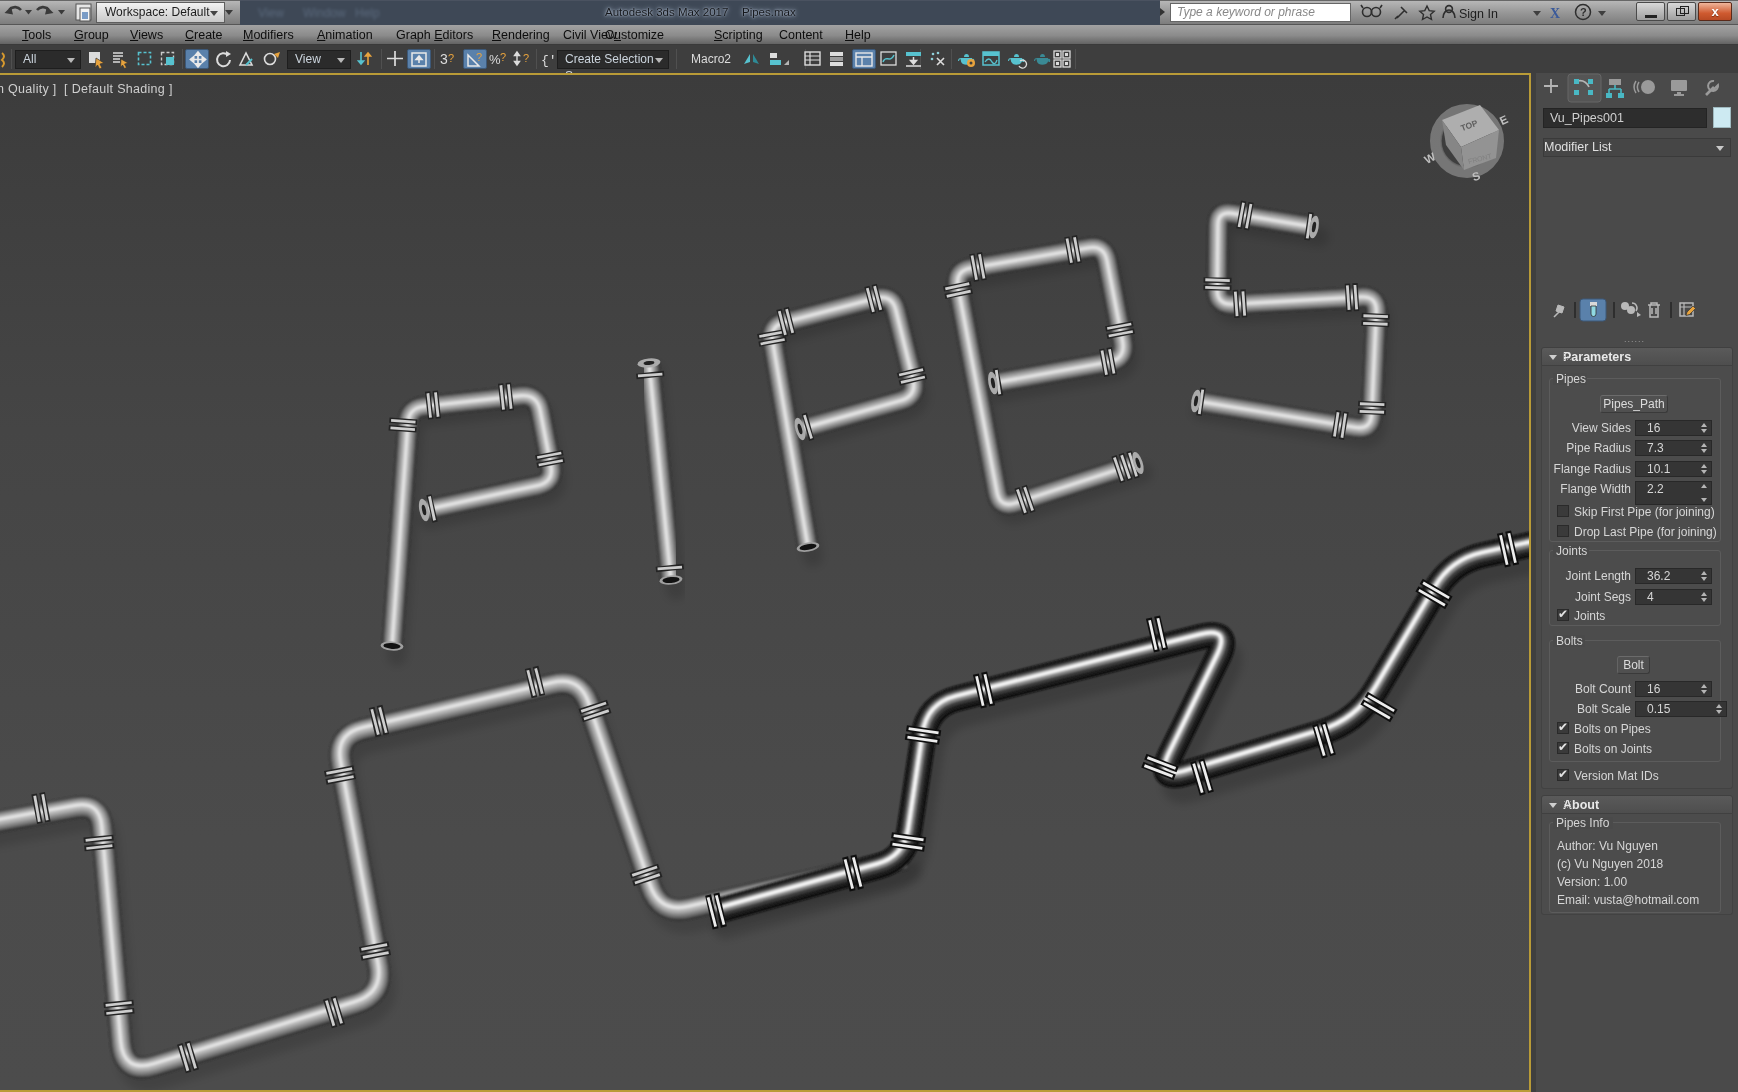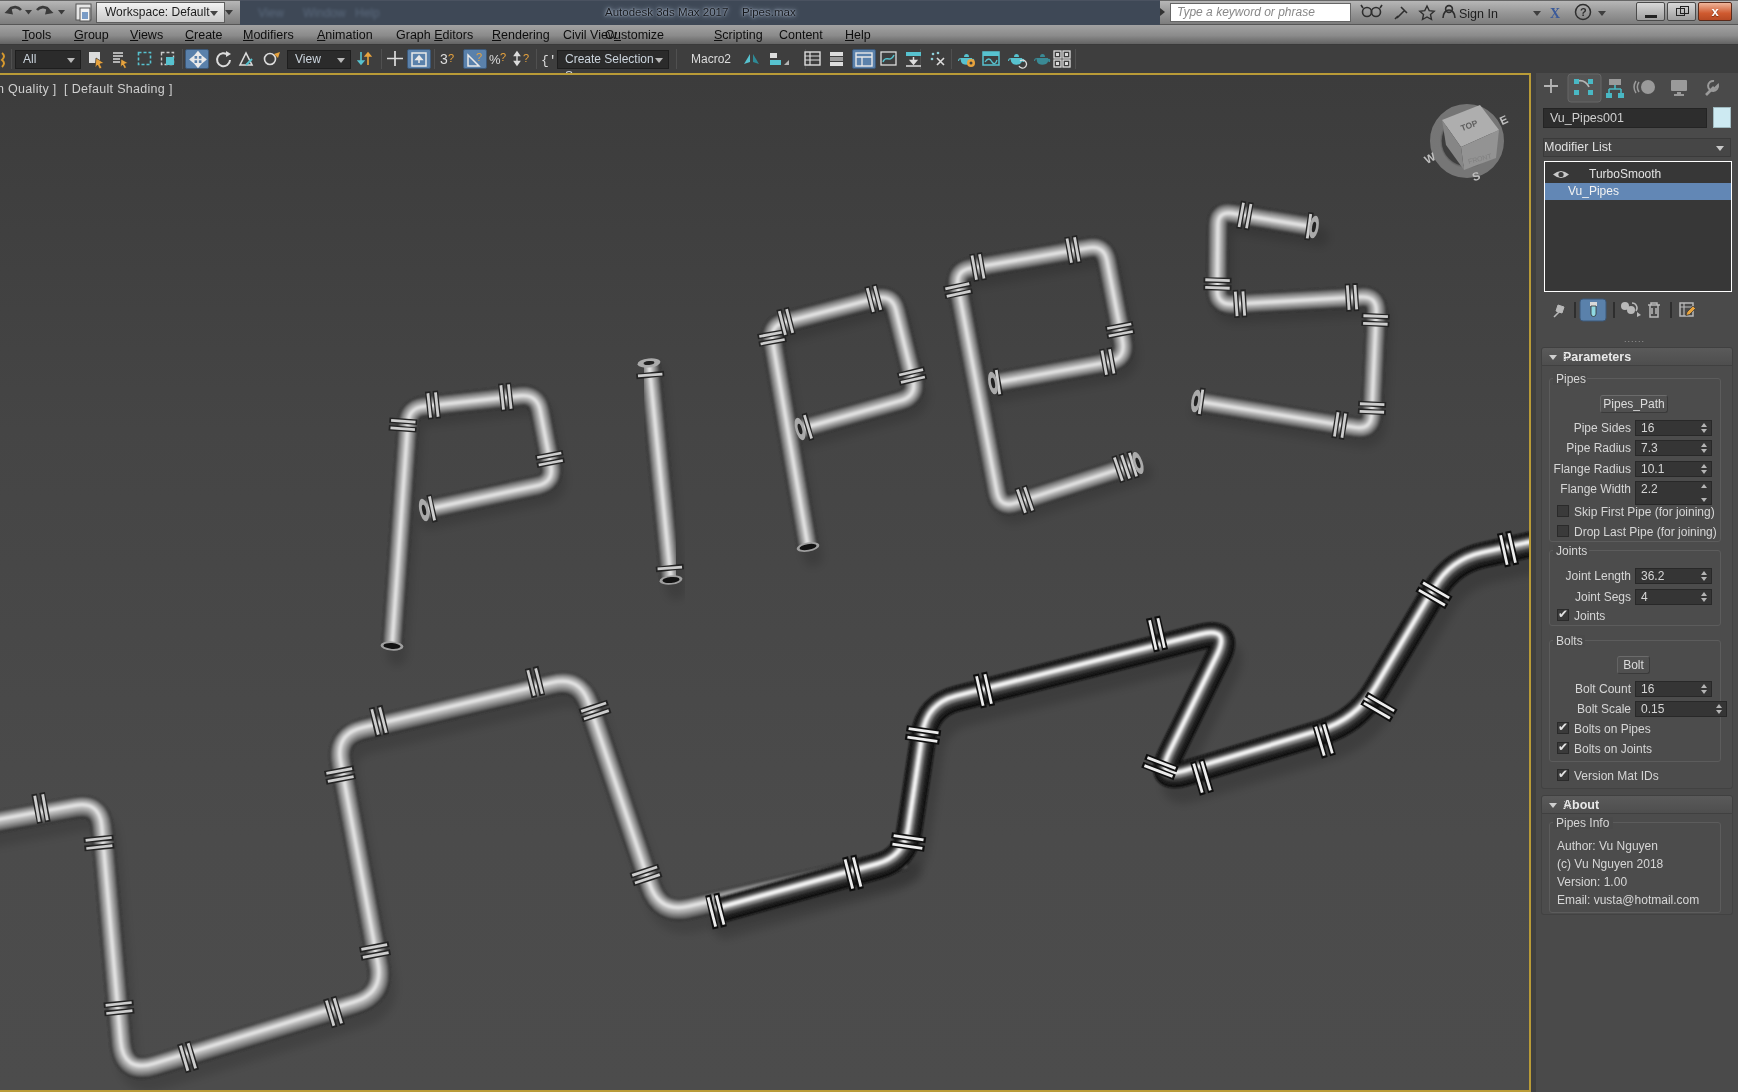--- a/index.html
+++ b/index.html
@@ -18,21 +18,21 @@
 .tbtxt{position:absolute;top:52px;font-size:12px;color:#dcdcdc}
 #vpwrap{position:absolute;left:0;top:73px;width:1531px;height:1019px;background:#b99b37}
 #viewport{position:absolute;left:0;top:2px;width:1529px;height:1015px;background:linear-gradient(#3c3c3c,#454545 35%,#4b4b4b 75%,#4c4c4c);overflow:hidden}
 #vplabel{position:absolute;left:-3px;top:7px;font-size:12.5px;color:#cfcfcf;letter-spacing:.3px}
 #panel{position:absolute;left:1536px;top:73px;width:202px;height:1019px;background:#4a4a4a;font-size:12px;color:#d6d6d6}
 .field{position:absolute;background:#2d2d2d;border:1px solid #242424;color:#cfcfcf}
 .grp{position:absolute;border:1px solid #5c5c5c;border-radius:3px}
 .grplbl{position:absolute;font-size:12px;color:#d6d6d6;background:#4a4a4a;padding:0 3px;line-height:12px;white-space:nowrap}
 .pbtn{position:absolute;background:#505050;border:1px solid #3a3a3a;border-top-color:#6b6b6b;border-left-color:#646464;border-radius:3px;color:#dcdcdc;font-size:12px;text-align:center}
 .slbl{position:absolute;font-size:12px;color:#d6d6d6;text-align:right;top:1px}
-.sval{position:absolute;background:#353535;border:1px solid #282828;color:#d6d6d6;font-size:12px;padding-left:5px}
+.sval{position:absolute;background:#353535;border:1px solid #282828;color:#d6d6d6;font-size:12px;padding-left:11px}
 .spin{position:absolute;right:1px;top:0;width:11px;height:100%}
 .spin:before{content:"";position:absolute;left:2px;top:2px;border-left:3.5px solid transparent;border-right:3.5px solid transparent;border-bottom:4px solid #b5b5b5}
 .spin:after{content:"";position:absolute;left:2px;bottom:2px;border-left:3.5px solid transparent;border-right:3.5px solid transparent;border-top:4px solid #b5b5b5}
 .cb{position:absolute;width:12px;height:12px;background:#3a3a3a;border:1px solid #2a2a2a}
 .cb.on:before{content:"\2714";position:absolute;left:0px;top:-3px;color:#e4e4e4;font-size:12px}
 .cblbl{position:absolute;font-size:12px;color:#d6d6d6}
 .rollhead{position:absolute;left:5px;width:192px;height:19px;background:linear-gradient(#5a5a5a,#4e4e4e);border:1px solid #404040;border-radius:3px 3px 0 0;color:#e9e9e9;font-weight:bold;font-size:12.5px}
 .rollhead .tri{position:absolute;left:7px;top:7px;width:0;height:0;border-left:4px solid transparent;border-right:4px solid transparent;border-top:5px solid #cfcfcf}
 .rollhead span{position:absolute;left:21px;top:2px}
 .rollhead .dots{position:absolute;right:6px;top:4px;width:8px;height:9px;background:radial-gradient(circle 1px,#9a9a9a 40%,transparent 45%) 0 0/3px 3px}
@@ -603,32 +603,20 @@
           <rect x="138" y="21" width="10" height="2" fill="#9a9a9a"></rect>
         </g>
 <g stroke="#9a9a9a" stroke-width="2.6" fill="none">
           <path d="M170,22 l8,-8"></path>
           <path d="M178,8 a5,5 0 1 0 4,4 l-5,5" stroke-width="2"></path>
         </g>
 </svg>
       <div class="field" style="left:7px;top:35px;width:164px;height:20px;line-height:18px;padding-left:6px;font-size:12.5px">Vu_Pipes001</div>
       <div class="abs" style="left:177px;top:34px;width:18px;height:21px;background:#cdeaf2;border:1px solid #9fb9bf"></div>
       <div class="abs" style="left:7px;top:65px;width:188px;height:19px;background:#464646;border:1px solid #3a3a3a;line-height:17px;font-size:12.5px;color:#e0e0e0">Modifier List<span style="position:absolute;right:6px;top:7px;width:0;height:0;border-left:4px solid transparent;border-right:4px solid transparent;border-top:5px solid #c9c9c9"></span></div>
-      <div class="abs" style="left:8px;top:88px;width:188px;height:131px;background:#373737;border:1px solid #ffffff">
-<div class="abs" style="left:0;top:4px;width:186px;height:17px;color:#e2e2e2">
-<svg class="abs" style="left:6px;top:2px" width="20" height="13">
-            <path d="M2,6.5 q8,-7 16,0 q-8,7 -16,0 z" fill="#c9c9c9"></path>
-            <circle cx="10" cy="6.5" r="2.6" fill="#373737"></circle>
-          </svg>
-<span style="position:absolute;left:44px;top:1px">TurboSmooth</span>
-        </div>
-<div class="abs" style="left:0;top:21px;width:186px;height:17px;background:#6287b5;color:#f2f2f2">
-          <span style="position:absolute;left:23px;top:1px">Vu_Pipes</span>
-        </div>
-</div>
       <svg class="abs" style="left:0;top:224px" width="202" height="26">
 <g fill="#b9b9b9" stroke="#b9b9b9">
 <path d="M18,20 l6,-6" stroke-width="1.6"></path>
           <path d="M22,8 l6,2 -2,6 -6,-2 z" fill="#b9b9b9"></path>
 </g>
 <rect x="38" y="5" width="2" height="16" fill="#2e2e2e"></rect>
 <rect x="44" y="2" width="26" height="22" rx="3" fill="#5a81ab" stroke="#3c5878"></rect>
 <g>
           <rect x="54" y="5" width="7" height="4" fill="#d9d9d9"></rect>
           <path d="M55,9 h5 v8 a2.5,2.5 0 0 1 -5,0 z" fill="#8fd8e2" stroke="#333" stroke-width="0.8"></path>
@@ -659,21 +647,21 @@
       <div class="rollbody" style="top:293px;height:423px"></div>
       <div class="rollhead" style="top:722px">
         <span class="tri"></span>
         <span>About</span>
         <span class="dots"></span>
       </div>
       <div class="rollbody" style="top:741px;height:101px"></div>
       <div class="grp" style="left:13px;top:305px;width:172px;height:164px"></div>
       <div class="grplbl" style="left:17px;top:300px;width:34px">Pipes</div>
       <div class="pbtn" style="left:64px;top:322px;width:68px;height:18px;line-height:17px">Pipes_Path</div>
-      <div class="slbl" style="left:0;top:348px;width:95px">Pipe Sides</div>
+      <div class="slbl" style="left:0;top:348px;width:95px">View Sides</div>
       <div class="sval" style="left:99px;top:347px;width:77px;height:16px;line-height:15px">16<span class="spin"></span></div>
       <div class="slbl" style="left:0;top:368px;width:95px">Pipe Radius</div>
       <div class="sval" style="left:99px;top:367px;width:77px;height:16px;line-height:15px">7.3<span class="spin"></span></div>
       <div class="slbl" style="left:0;top:389px;width:95px">Flange Radius</div>
       <div class="sval" style="left:99px;top:388px;width:77px;height:16px;line-height:15px">10.1<span class="spin"></span></div>
       <div class="slbl" style="left:0;top:409px;width:95px">Flange Width</div>
       <div class="sval" style="left:99px;top:408px;width:77px;height:24px;line-height:15px">2.2<span class="spin"></span></div>
       <div class="cb" style="left:21px;top:432px"></div>
       <div class="cblbl" style="left:38px;top:432px">Skip First Pipe (for joining)</div>
       <div class="cb" style="left:21px;top:452px"></div>

